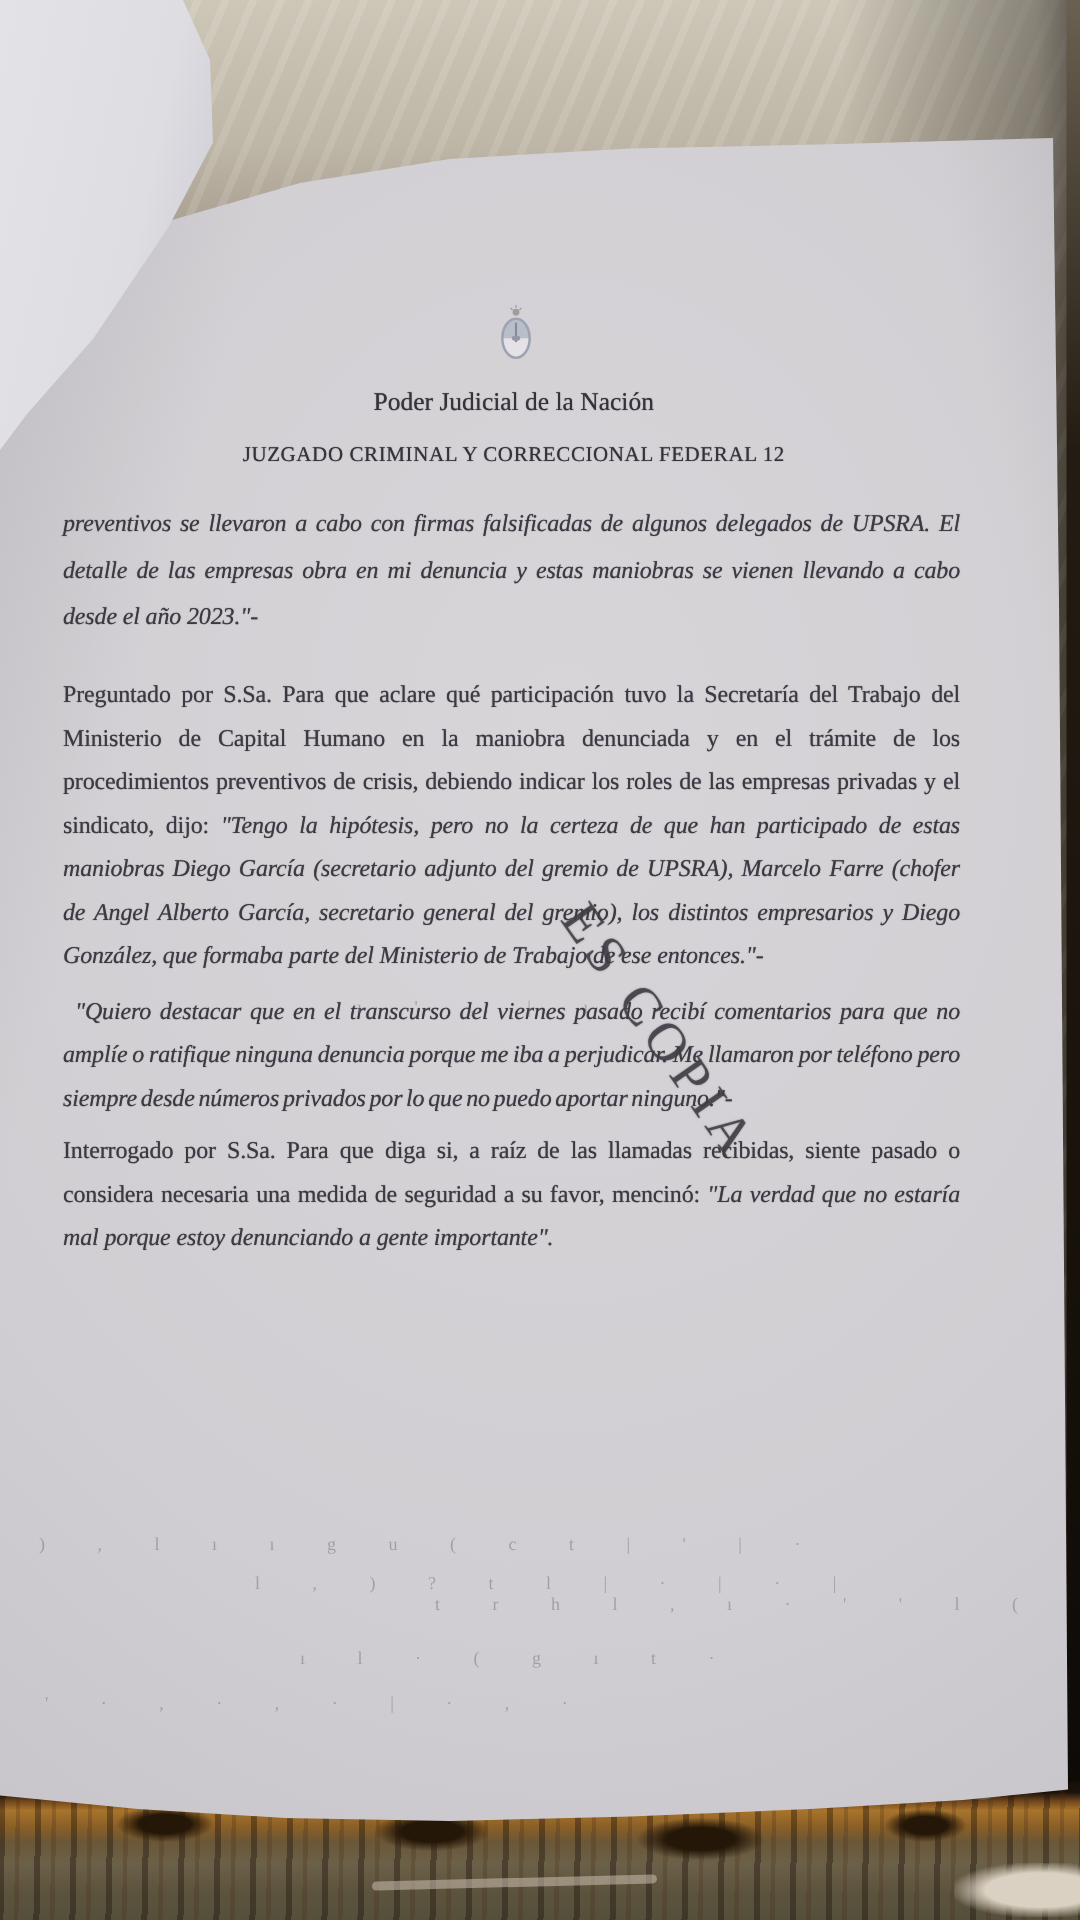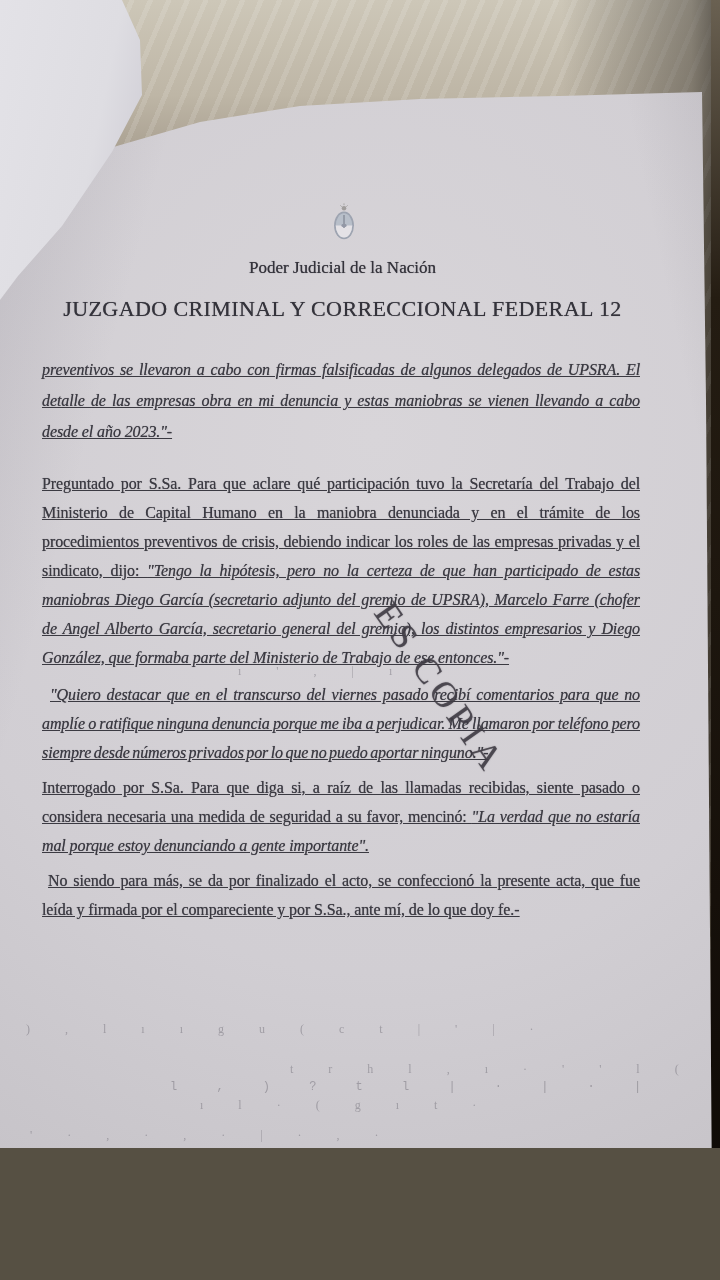--- a/index.html
+++ b/index.html
@@ -1,17 +1,17 @@
 <!DOCTYPE html>
 <html><head>
 <meta charset="utf-8">
 <style>
   html,body{margin:0;padding:0;background:#565043;}
   .stage{
-    position:relative;width:720px;height:1148px;overflow:hidden;
+    position:relative;width:720px;height:1280px;overflow:hidden;
     font-family:"Liberation Serif","DejaVu Serif",serif;
   }
   
   .bg-top{
     position:absolute;inset:0;
     background:
       linear-gradient(90deg, rgba(0,0,0,0) 78%, rgba(35,30,24,.40) 96%, rgba(20,16,12,.6) 100%),
       repeating-linear-gradient(113deg, rgba(255,255,255,.12) 0 5px, rgba(0,0,0,0) 5px 17px),
       linear-gradient(180deg,#cdc7b8 0,#beb6a6 95px,#aaa192 150px,#8e8676 210px,#6f665600 400px),
       linear-gradient(180deg,#7b7263 0,#6e6555 100%);
@@ -42,28 +42,27 @@
       linear-gradient(105deg, rgba(110,105,118,.22) 0, rgba(110,105,118,0) 20%),
       linear-gradient(258deg, rgba(90,85,95,.14) 0, rgba(90,85,95,0) 12%),
       radial-gradient(120% 85% at 52% 38%, #d8d5d9 0%, #d1ced3 55%, #c7c4c9 85%, #bab7bc 100%);
     clip-path:polygon(0 202px,42px 177px,110px 148px,200px 122px,300px 106px,420px 99px,560px 96px,702px 92px,706px 400px,709px 800px,712px 1193px,642px 1200px,540px 1206px,420px 1211px,300px 1214px,190px 1212px,92px 1206px,0 1197px);
   }
   
   .hdr{position:absolute;left:55px;width:575px;text-align:center;color:#34333b;
        text-shadow:0 0 .7px rgba(55,54,62,.85);}
   .escudo{position:absolute;left:276px;top:200px;width:26px;height:44px;filter:blur(.5px);opacity:.88;}
   .t1{position:absolute;left:0;right:0;top:258px;font-size:17px;}
-  .t2{position:absolute;left:0;right:0;top:296px;font-size:22px;letter-spacing:.4px;}
+  .t2{position:absolute;left:0;right:0;top:296px;font-size:14px;letter-spacing:.4px;}
   
   .text-block{
-    position:absolute;left:42px;width:598px;top:354px;
+    position:absolute;left:42px;width:598px;top:334px;
     font-size:16px;line-height:29px;color:#3b3a42;
     letter-spacing:-.1px;
     text-shadow:0 0 .7px rgba(59,58,66,.8);
-    text-decoration:underline;
   }
   .text-block p{margin:0;text-align:justify;}
   .text-block p:nth-of-type(1){line-height:31px;}
   .text-block p:nth-of-type(2){margin-top:22px;}
   .text-block p:nth-of-type(3){margin-top:8px;text-indent:8px;word-spacing:-1.4px;}
   .text-block p:nth-of-type(4){margin-top:6px;}
   .text-block p:nth-of-type(5){margin-top:6px;text-indent:6px;}
   .text-block p:nth-of-type(6){margin-top:8px;}
   .text-block p:nth-of-type(7){margin-top:6px;line-height:37px;}
   .it{font-style:italic;}
@@ -125,28 +124,27 @@
       </svg>
       <div class="t1">Poder Judicial de la Nación</div>
       <div class="t2">JUZGADO CRIMINAL Y CORRECCIONAL FEDERAL 12</div>
     </div>
 
     <div class="text-block">
         <p><span class="it">preventivos se llevaron a cabo con firmas falsificadas de algunos delegados de UPSRA. El detalle de las empresas obra en mi denuncia y estas maniobras se vienen llevando a cabo desde el año 2023."-</span></p>
         <p><span>Preguntado por S.Sa. Para que aclare qué participación tuvo la Secretaría del Trabajo del Ministerio de Capital Humano en la maniobra denunciada y en el trámite de los procedimientos preventivos de crisis, debiendo indicar los roles de las empresas privadas y el sindicato, dijo: </span><span class="it">"Tengo la hipótesis, pero no la certeza de que han participado de estas maniobras Diego García (secretario adjunto del gremio de UPSRA), Marcelo Farre (chofer de Angel Alberto García, secretario general del gremio), los distintos empresarios y Diego González, que formaba parte del Ministerio de Trabajo de ese entonces."-</span></p>
         <p><span class="it">"Quiero destacar que en el transcurso del viernes pasado recibí comentarios para que no amplíe o ratifique ninguna denuncia porque me iba a perjudicar. Me llamaron por teléfono pero siempre desde números privados por lo que no puedo aportar ninguno."-</span></p>
         <p><span>Interrogado por S.Sa. Para que diga si, a raíz de las llamadas recibidas, siente pasado o considera necesaria una medida de seguridad a su favor, mencinó: </span><span class="it">"La verdad que no estaría mal porque estoy denunciando a gente importante".</span></p>
-        <p><span>No siendo para más, se da por finalizado el acto, se confeccionó la presente acta, que fue leída y firmada por el compareciente y por S.Sa., ante mí, de lo que doy fe.-</span></p>
       </div>
 
     <div>
         <span class="ghost" style="top: 664px; left: 238px;">ı  '  ,   |   ı</span>
         <span class="ghost" style="top: 1022px; left: 26px;">) , l ı ı g u ( c  t |  '    |      ·</span>
         <span class="ghost" style="top: 1062px; left: 290px;">t r h l ,  ı ·  ' ' l  ( |</span>
-        <span class="ghost" style="top: 1080px; left: 170px; font-family: Liberation Mono, monospace;">l  ,  )  ?  t  l  |  ·  |   ·  |</span>
+        <span class="ghost" style="top: 1048px; left: 170px;">l  ,  )  ?  t  l  |  ·  |   ·  |</span>
         <span class="ghost" style="top: 1128px; left: 30px;">'   ·  ,    ·  ,  ·  |    ·   ,  ·</span>
         <span class="ghost" style="top: 1098px; left: 200px;">ı  l  ·  (  g  ı  t  ·</span>
       </div>
 
     <div class="watermark">ES COPIA</div>
   </div>
 
   <div class="fold"></div>
 
 </div>

